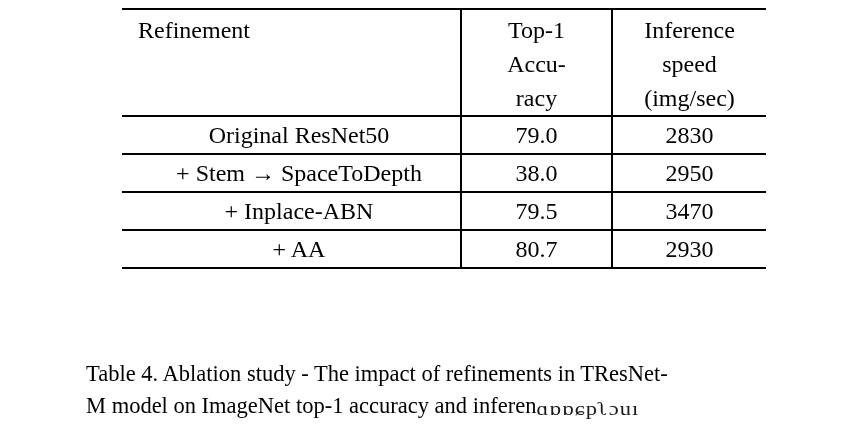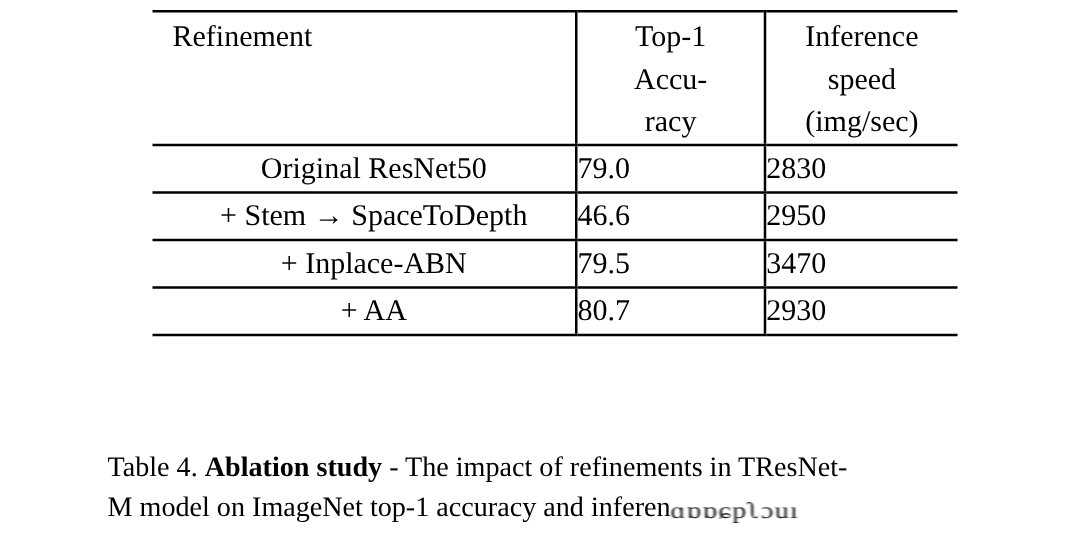--- a/index.html
+++ b/index.html
@@ -51,39 +51,39 @@
     white-space: pre-line;
     text-align: center;
   }
   .ablation-table thead th.first {
     text-align: left;
     padding-left: 16px;
   }
 
   .ablation-table tbody td {
     height: 36px;
-    text-align: left;
+    text-align: center;
     vertical-align: middle;
   }
   .ablation-table tbody td.first {
     text-align: center;
     padding-left: 16px;
   }
 
   .caption {
     position: absolute;
     left: 86px;
     top: 358px;
     width: 770px;
     margin: 0;
     font-size: 22.5px;
     line-height: 32px;
     color: #000;
   }
-  .caption .bold { font-weight: bold; }
+  .caption .bold { font-weight: normal; }
   .caption .garbled {
     display: inline-block;
     filter: blur(0.7px);
     transform: scaleY(0.82);
     transform-origin: bottom;
     letter-spacing: 1px;
     color: #1a1a1a;
   }
 </style>
 </head>
@@ -109,21 +109,21 @@
       </tr>
     </thead>
     <tbody>
       <tr>
         <td class="first">Original ResNet50</td>
         <td class="vline">79.0</td>
         <td class="vline">2830</td>
       </tr>
       <tr>
         <td class="first">+ Stem → SpaceToDepth</td>
-        <td class="vline">46.6</td>
+        <td class="vline">38.0</td>
         <td class="vline">2950</td>
       </tr>
       <tr>
         <td class="first">+ Inplace-ABN</td>
         <td class="vline">79.5</td>
         <td class="vline">3470</td>
       </tr>
       <tr>
         <td class="first">+ AA</td>
         <td class="vline">80.7</td>

